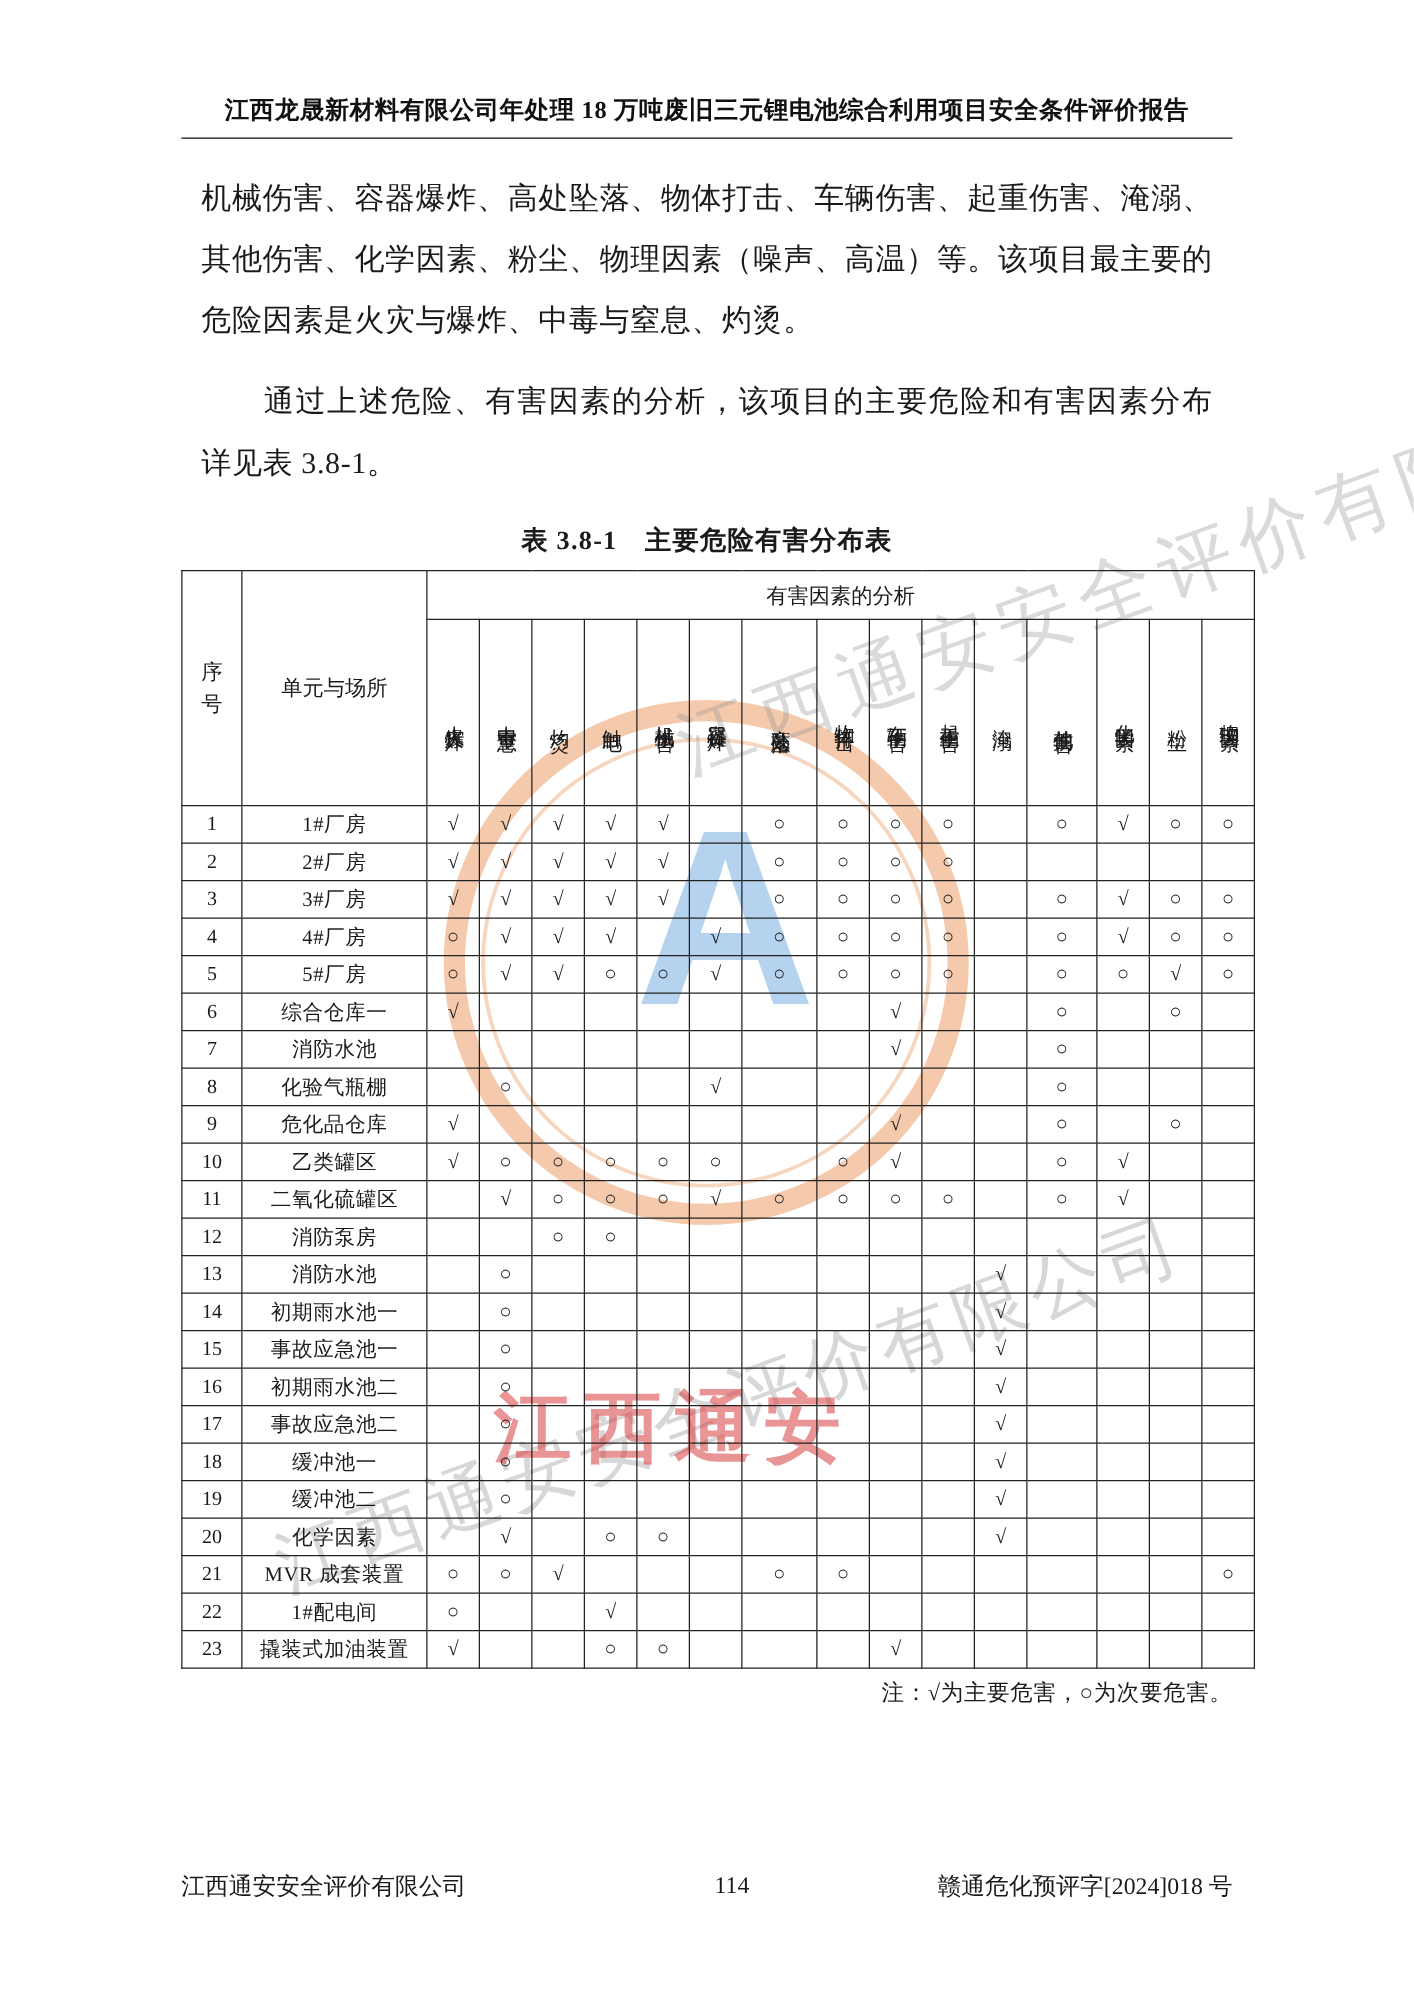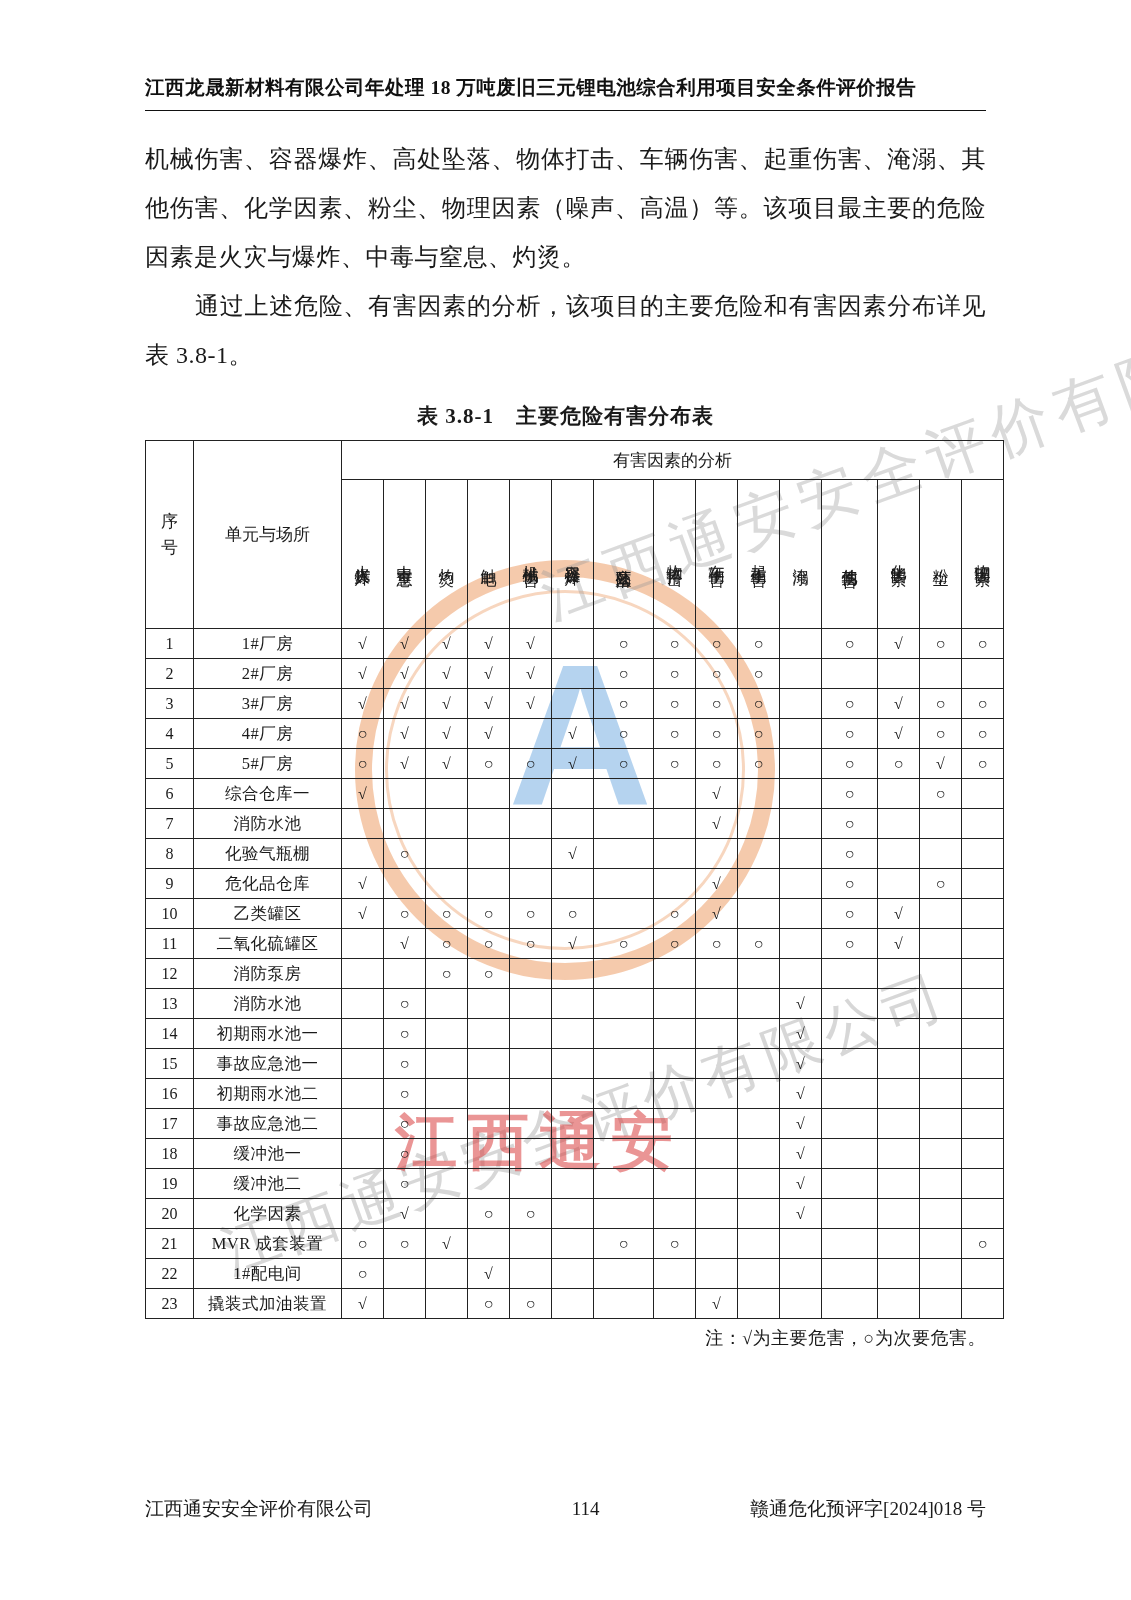--- a/index.html
+++ b/index.html
@@ -96,39 +96,39 @@
     font-family: "Liberation Serif", serif;
     white-space: nowrap;
     transform: rotate(-20deg);
   }
 
   .content { position: relative; z-index: 2; }
 
   
   .header {
     padding-top: 74px;
-    text-align: left;
+    text-align: center;
     font-size: 19.5px;
     font-weight: 700;
     letter-spacing: 0.5px;
     color: #111;
   }
   .header-rule {
     margin: 9px 0 0 0;
     border: none;
     border-top: 1.6px solid #111;
   }
 
   
   .para {
     font-size: 24px;
     line-height: 49px;
     text-align: justify;
     letter-spacing: 0.5px;
-    margin: 0;
+    margin: 16px;
   }
   .para.first { margin-top: 24px; }
   .indent { text-indent: 50px; }
 
   
   .tbl-caption {
     text-align: center;
     font-size: 21px;
     font-weight: 700;
     margin: 22px 0 10px 0;

